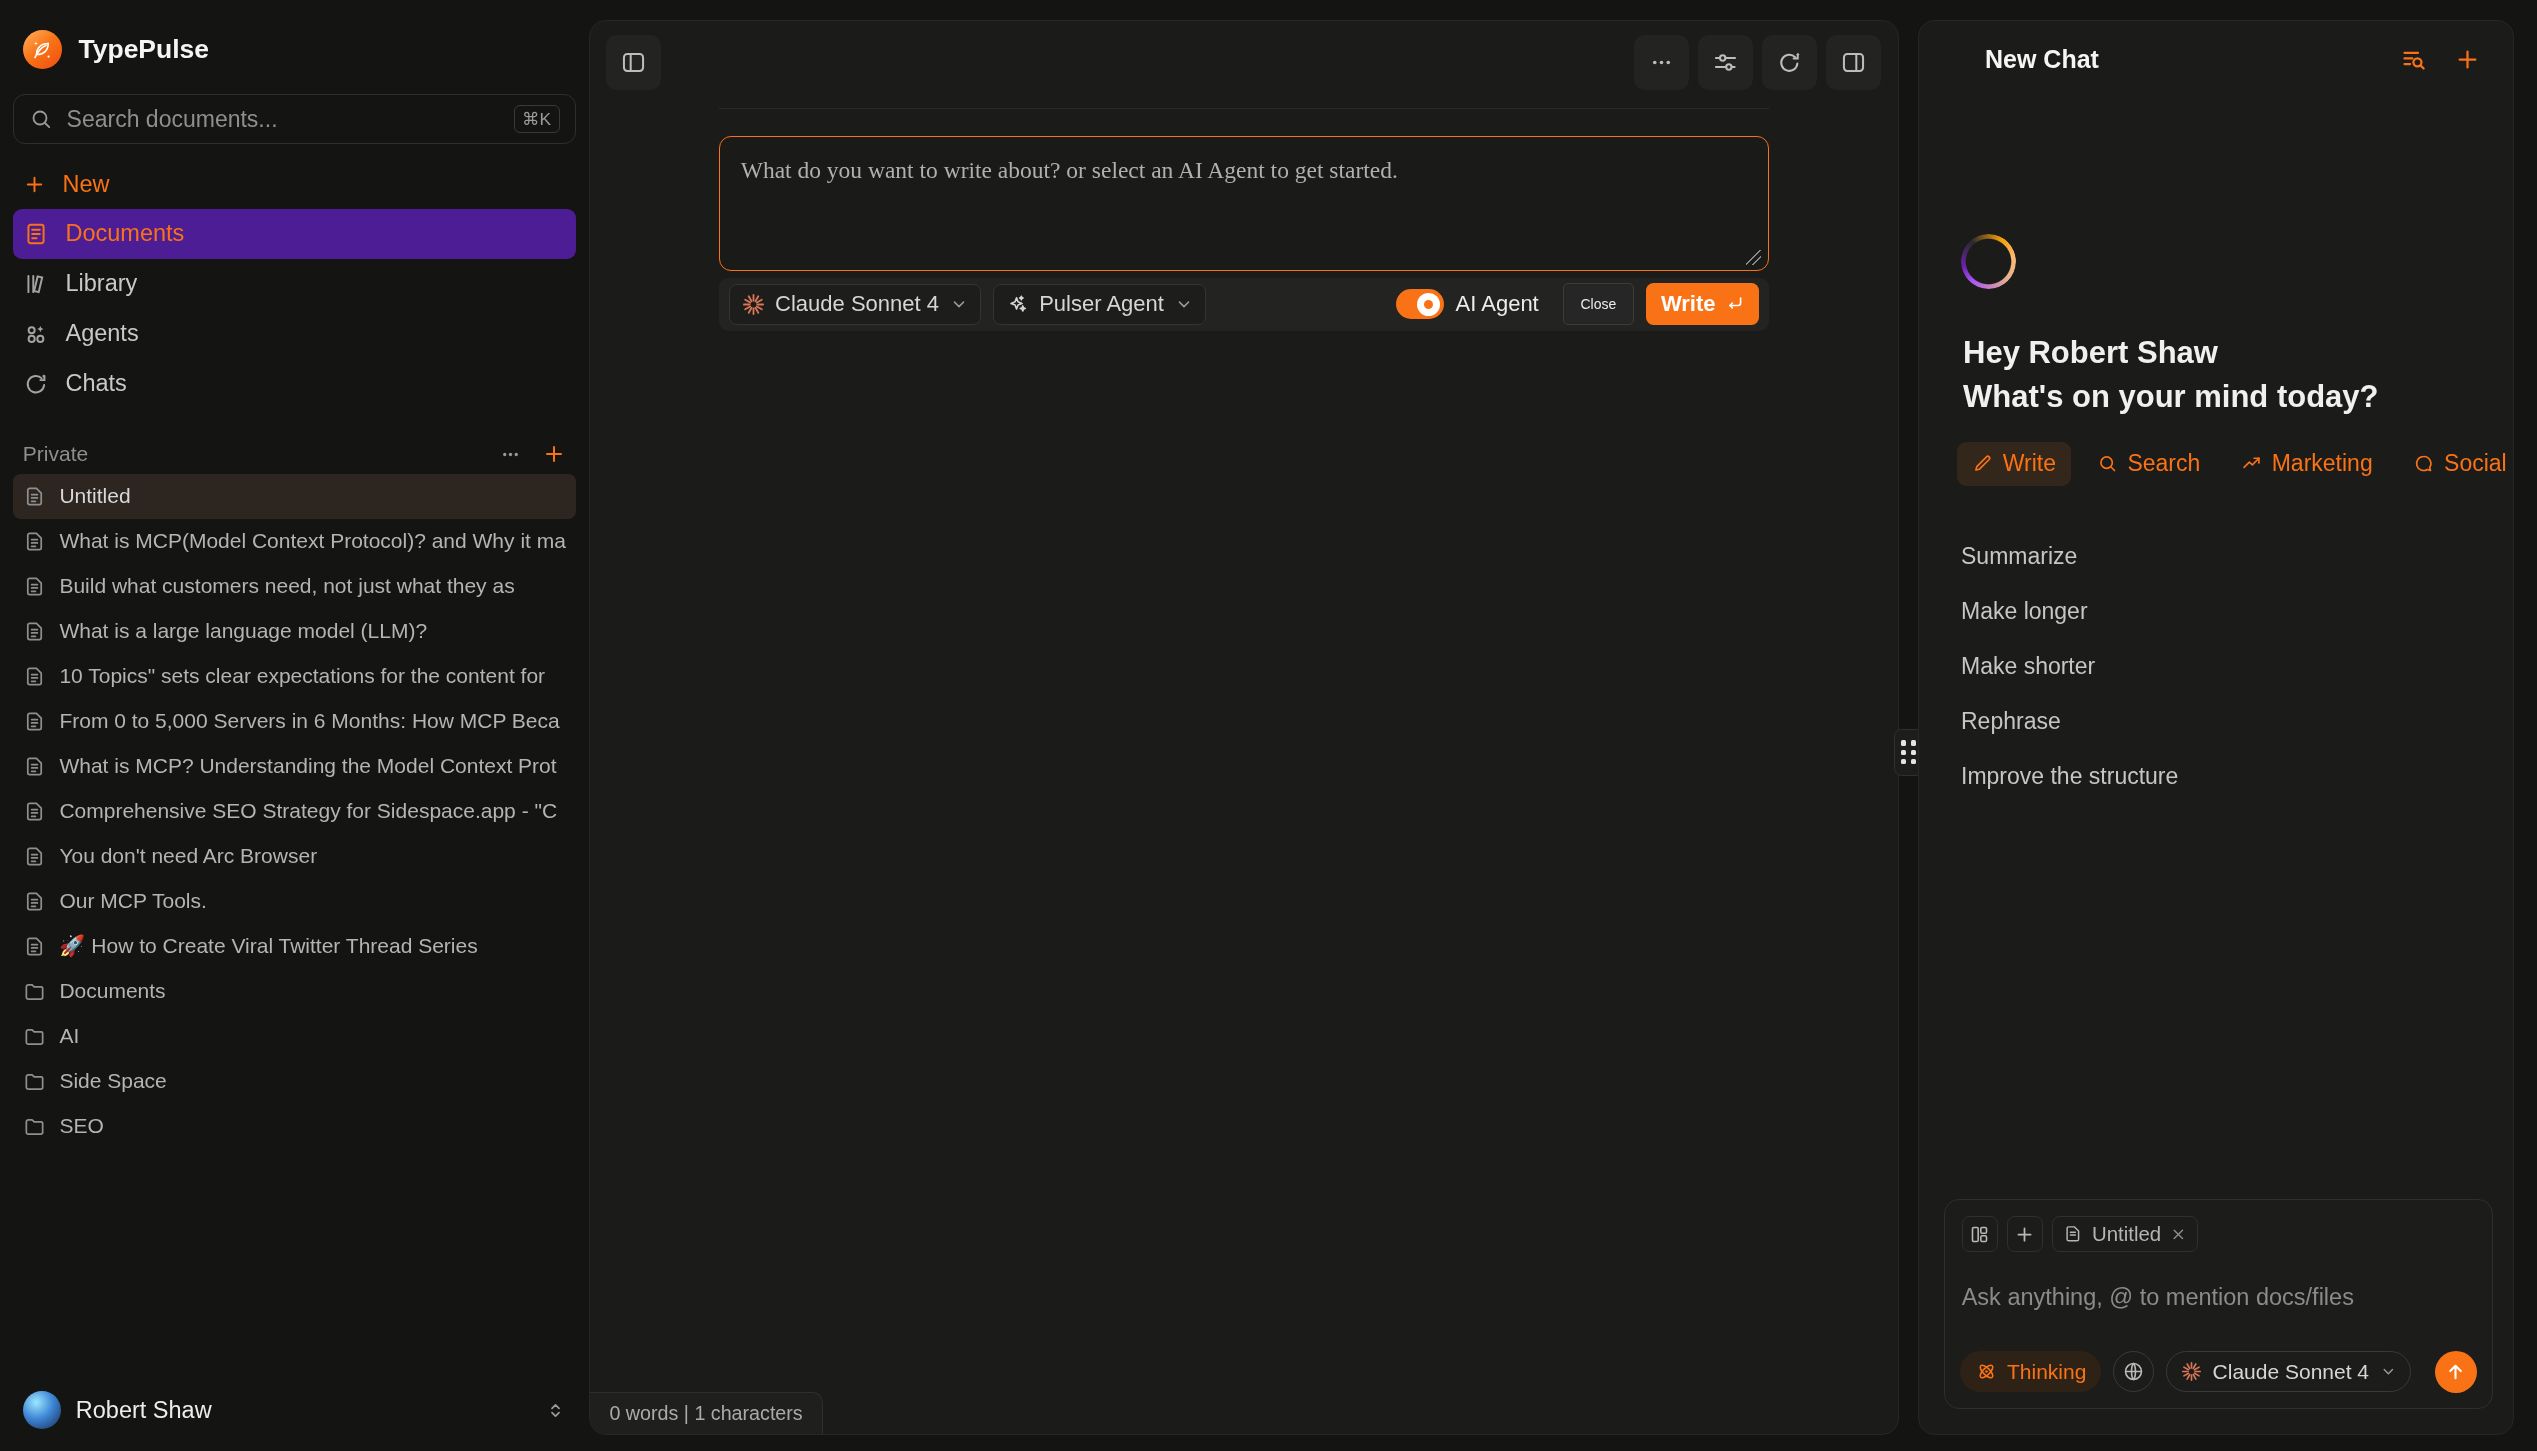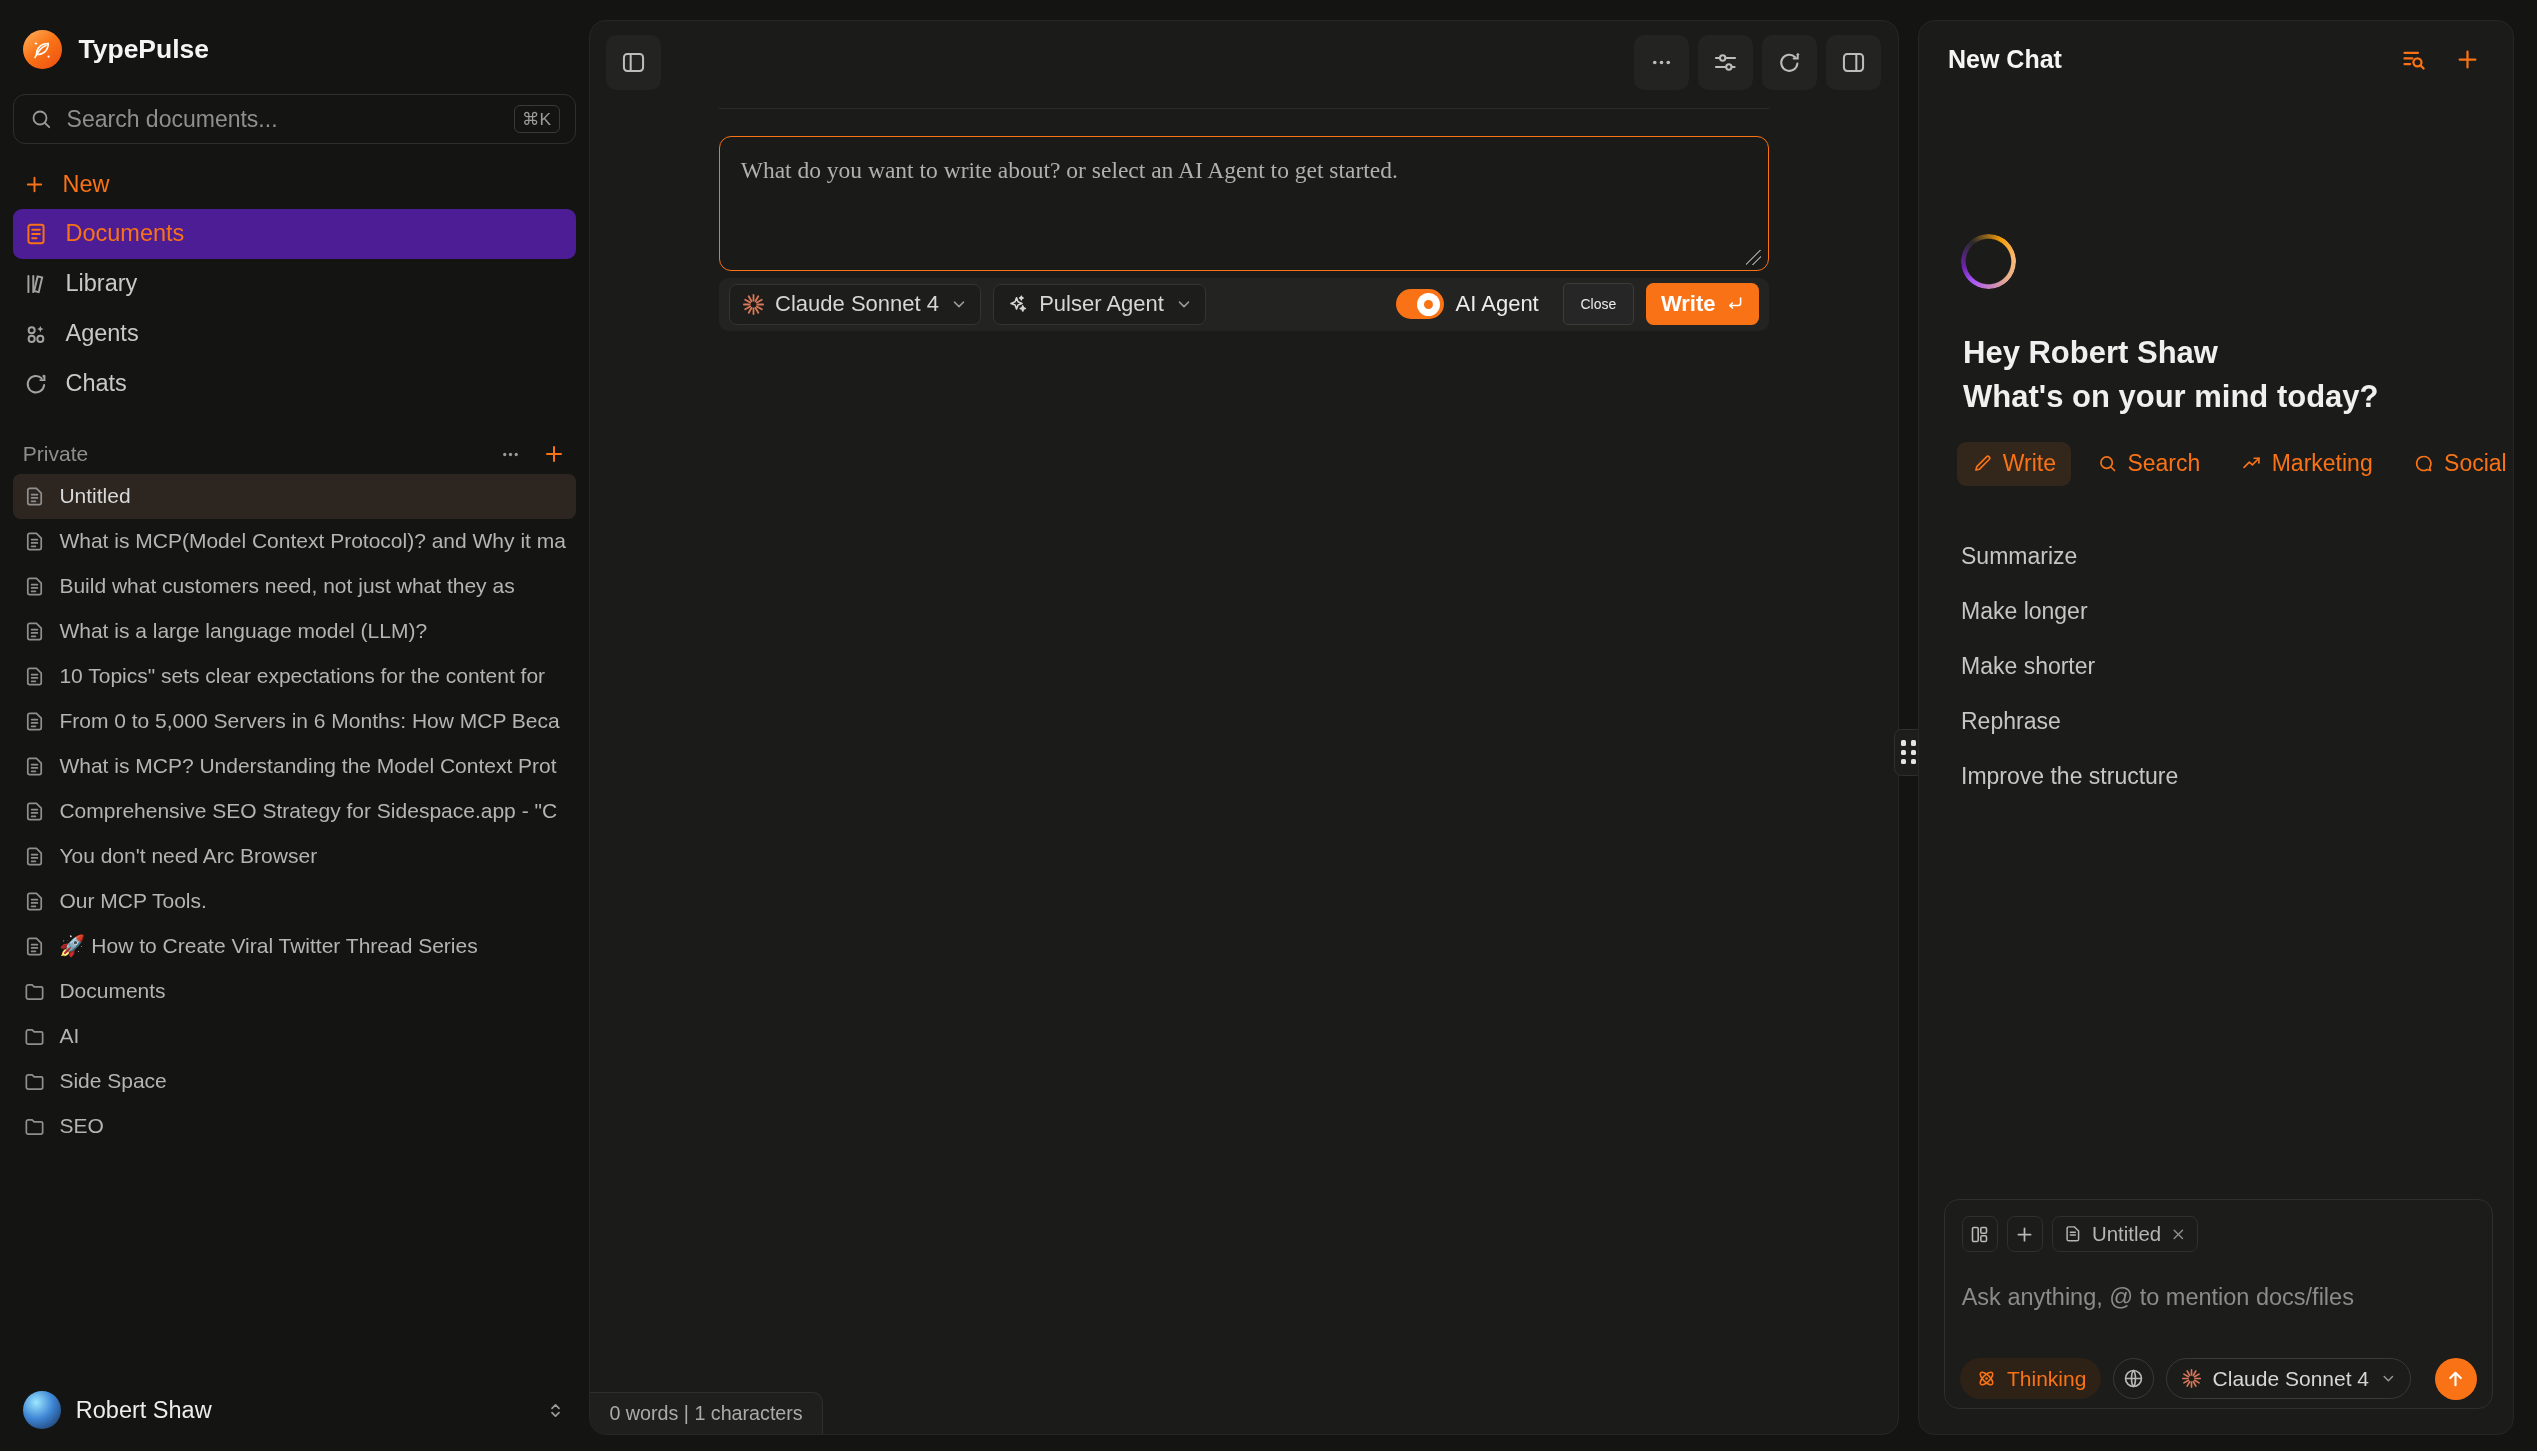--- a/index.html
+++ b/index.html
@@ -85,21 +85,21 @@
 
   
   .gap { flex:0 0 19px; position:relative; }
   .grip { position:absolute; left:50%; top:709px; transform:translateX(-50%); width:30px; height:47px;
     background:#1d1d1c; border:0.8px solid #30302e; border-radius:7.6px;
     display:flex; align-items:center; justify-content:center; cursor:col-resize; }
   .grip-dots { display:grid; grid-template-columns:repeat(2,5.3px); grid-auto-rows:5.3px; gap:3.8px 4.5px; }
   .grip-dots i { width:5.3px; height:5.3px; border-radius:1.5px; background:#e3e3e3; }
 
   
-  .chat-card { flex:0 0 596px; }
+  .chat-card { flex:0 0 596px;padding-left:37px; }
   .chat-head { display:flex; align-items:center; justify-content:space-between; padding:24px 32px 0 29px; }
   .chat-title { font-size:25px; font-weight:700; color:#f5f5f5; }
   .chat-head-icons { display:flex; gap:27px; color:var(--accent); }
   .chat-head-icons button { background:none; border:none; color:inherit; cursor:pointer; }
   .ring { position:absolute; left:42px; top:213px; width:55px; height:55px; border-radius:50%;
     background:conic-gradient(from 320deg,#2a2a2a 0deg,#f59e0b 70deg,#fdba74 120deg,#e8b18a 170deg,#a855f7 260deg,#6b21a8 300deg,#2a2a2a 360deg);
     -webkit-mask:radial-gradient(circle,transparent 57%,#000 60%); mask:radial-gradient(circle,transparent 57%,#000 60%); }
   .greet { position:absolute; left:44px; top:310px; font-size:31px; font-weight:600; line-height:44px; color:#f0f0f0; }
   .tabs { position:absolute; left:38px; top:421px; right:0; display:flex; gap:10.6px; overflow:hidden; white-space:nowrap; }
   .tab { flex:0 0 auto; display:flex; align-items:center; gap:9.8px; height:44px; padding:0 15px;
@@ -110,21 +110,21 @@
 
   .composer { position:absolute; left:25px; right:20.4px; bottom:25px; height:210px;
     border:0.8px solid #2f2f2d; border-radius:15px; background:#1c1c1b; padding:16.7px 16.7px; }
   .chiprow { display:flex; gap:9px; align-items:center; }
   .sq-btn { width:36px; height:36px; border:0.8px solid #30302e; border-radius:7.6px; background:none;
     display:flex; align-items:center; justify-content:center; color:#b9b9b9; cursor:pointer; }
   .chip { height:36px; border:0.8px solid #30302e; border-radius:7.6px; display:flex; align-items:center;
     gap:9px; padding:0 10.6px; color:#b5b5b5; font-size:20.4px; }
   .chip .x { color:#8f8f8f; cursor:pointer; display:flex; }
   .composer-ph { margin-top:32px; font-size:23.5px; color:#8b8b8b; cursor:text; }
-  .composer-controls { position:absolute; left:15px; right:15px; bottom:8px; display:flex; align-items:center; gap:12px; }
+  .composer-controls { position:absolute; left:15px; right:15px; bottom:15px; display:flex; align-items:center; gap:12px; }
   .think-pill { height:41px; border-radius:20.4px; background:#2e2115; color:var(--accent); border:none;
     display:flex; align-items:center; gap:9px; padding:0 15px; font-size:21px; cursor:pointer; font-family:inherit; }
   .globe-btn { width:41px; height:41px; border-radius:50%; border:0.8px solid #3a3a38; background:none;
     display:flex; align-items:center; justify-content:center; color:#b9b9b9; cursor:pointer; }
   .model-pill { height:41px; border-radius:20.4px; border:0.8px solid #3a3a38; background:none;
     display:flex; align-items:center; gap:10.6px; padding:0 13.6px; font-size:21px; color:#d6d6d6; cursor:pointer; font-family:inherit; }
   .send-btn { margin-left:auto; width:42px; height:42px; border-radius:50%; background:var(--accent); border:none;
     display:flex; align-items:center; justify-content:center; color:#fff; cursor:pointer; }
 </style>
 </head>

